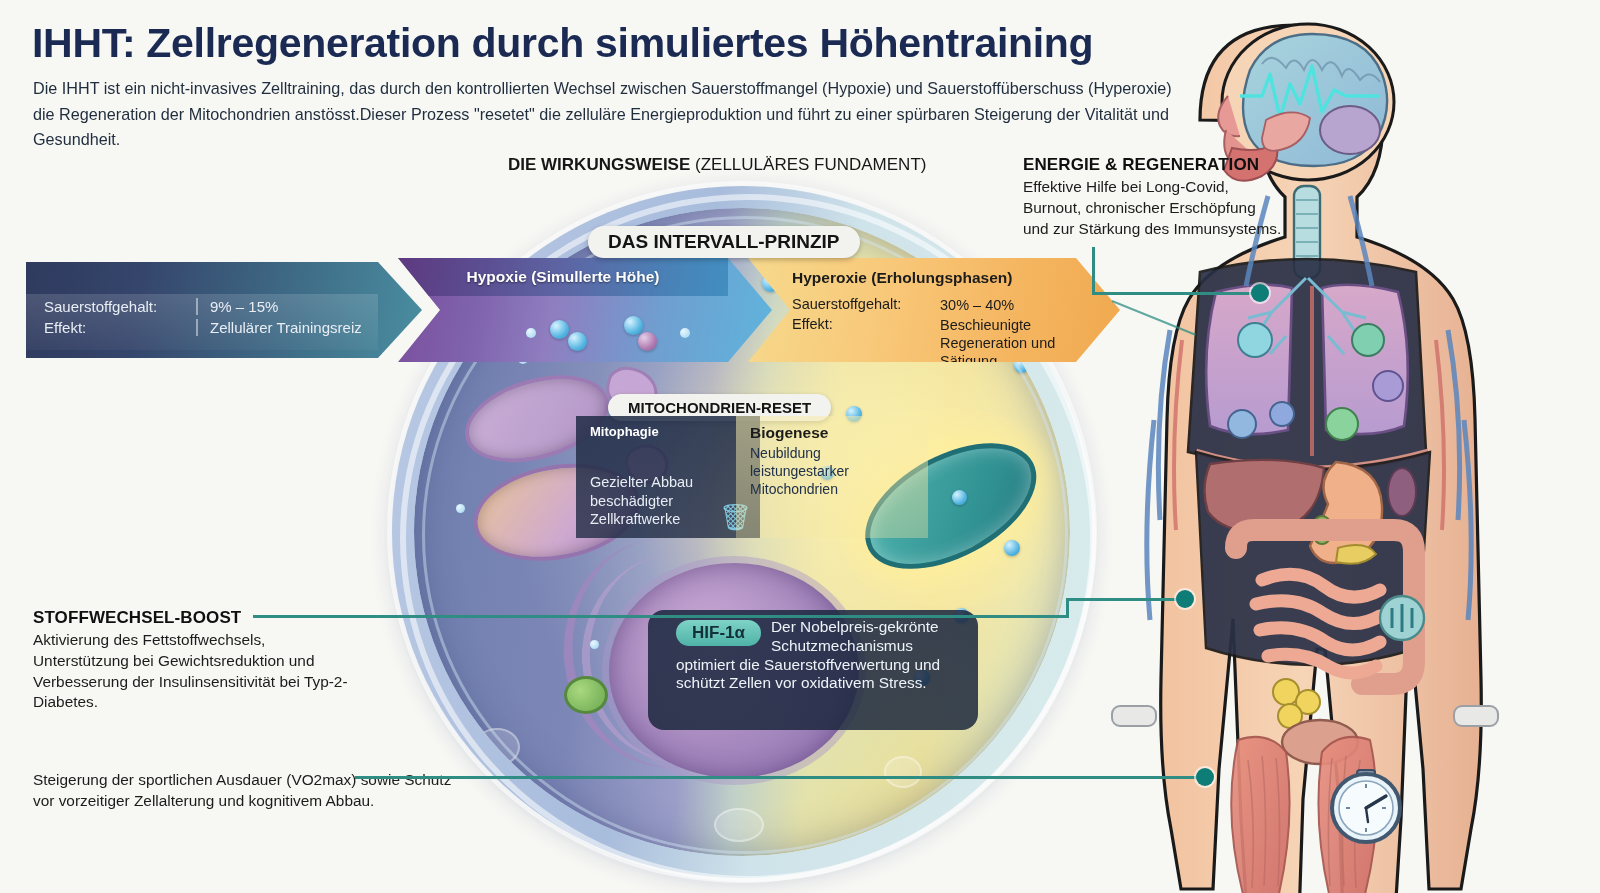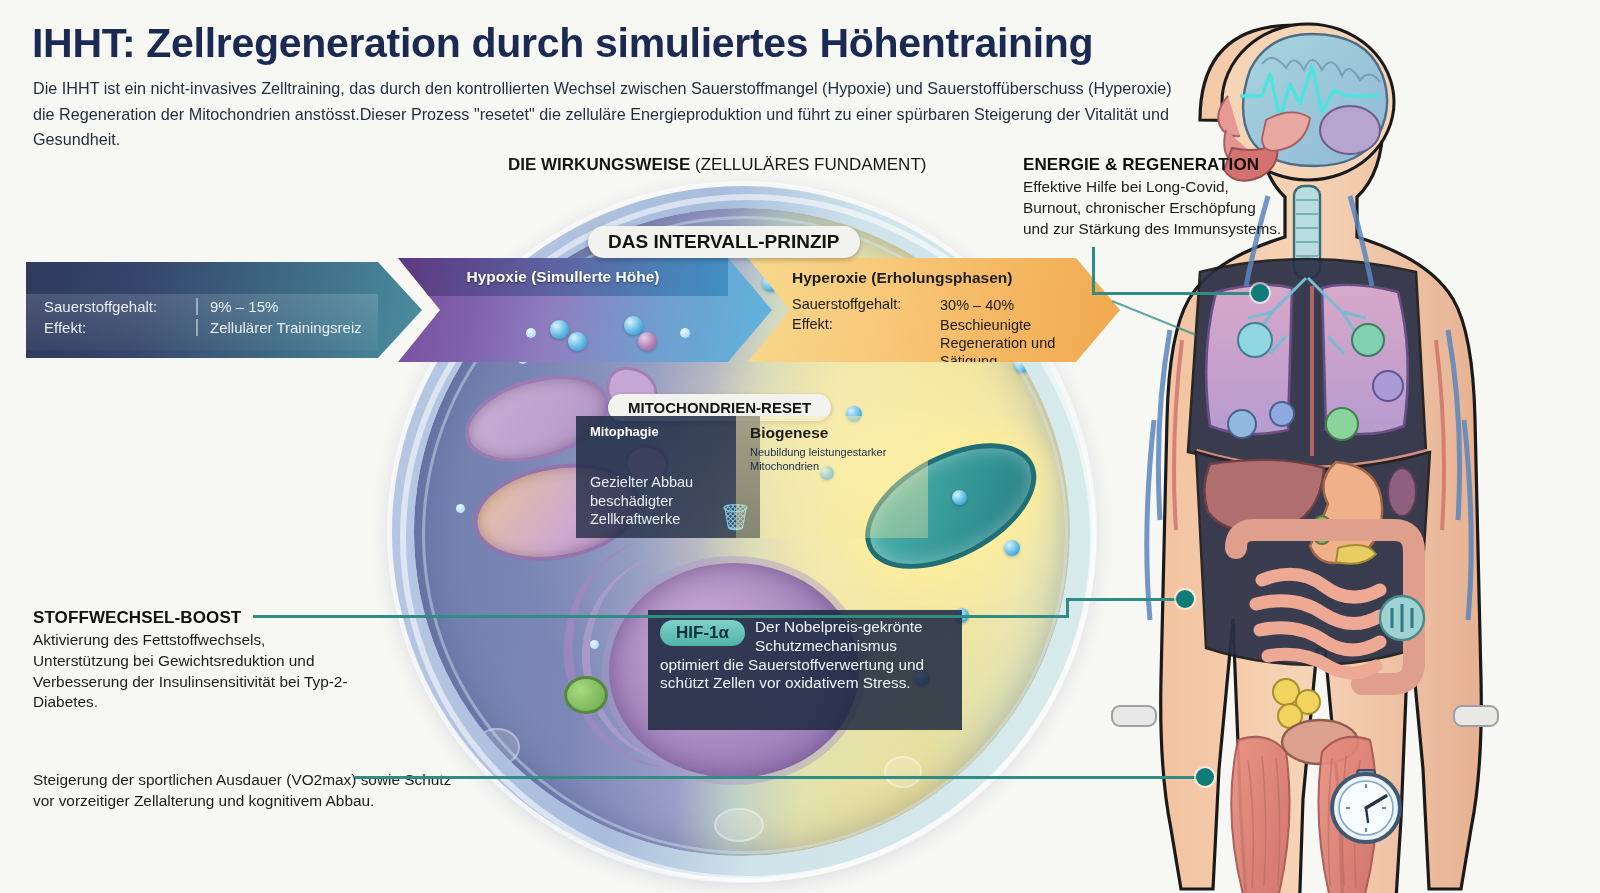--- a/index.html
+++ b/index.html
@@ -178,28 +178,28 @@
     padding:8px 10px 6px 14px;
   }
   .mr-right{
     position:absolute;left:736px;top:416px;width:168px;height:108px;
     background:linear-gradient(180deg,rgba(248,236,170,.55),rgba(246,232,160,.35));
     padding:8px 10px 6px 14px;
   }
   .mr-left .h{color:#fff;font-weight:bold;font-size:13px;margin-bottom:3px;}
   .mr-left .t{color:#e8edf4;font-size:14.5px;line-height:1.28;margin-top:34px;}
   .mr-right .h{color:#1b1b1b;font-weight:bold;font-size:15.5px;margin-bottom:3px;}
-  .mr-right .t{color:#20304a;font-size:11px;line-height:1.28;}
+  .mr-right .t{color:#20304a;font-size:14px;line-height:1.28;}
   .trash{position:absolute;right:8px;bottom:8px;color:#7fc7e0;font-size:26px;line-height:1;}
 
   
   .hif-panel{
     position:absolute;left:648px;top:610px;width:290px;height:104px;
     background:linear-gradient(180deg,rgba(30,42,66,.88),rgba(26,38,60,.84));
-    border-radius:0;padding:8px 12px 8px 12px;
+    border-radius:16px;padding:8px 12px 8px 28px;
   }
   .hif-badge{
     display:inline-block;background:linear-gradient(180deg,#7fd2c6,#4fb3a8);
     color:#12303a;font-weight:bold;font-size:17px;border-radius:14px;padding:3px 16px;
     float:left;margin:2px 10px 0 0;
   }
   .hif-text{color:#eef3f8;font-size:15.4px;line-height:1.22;}
 
   
   .callout{position:absolute;}

